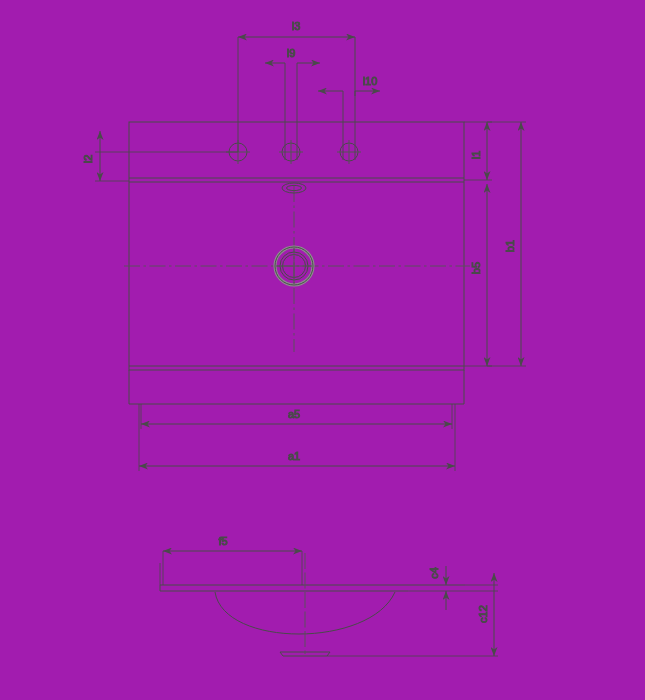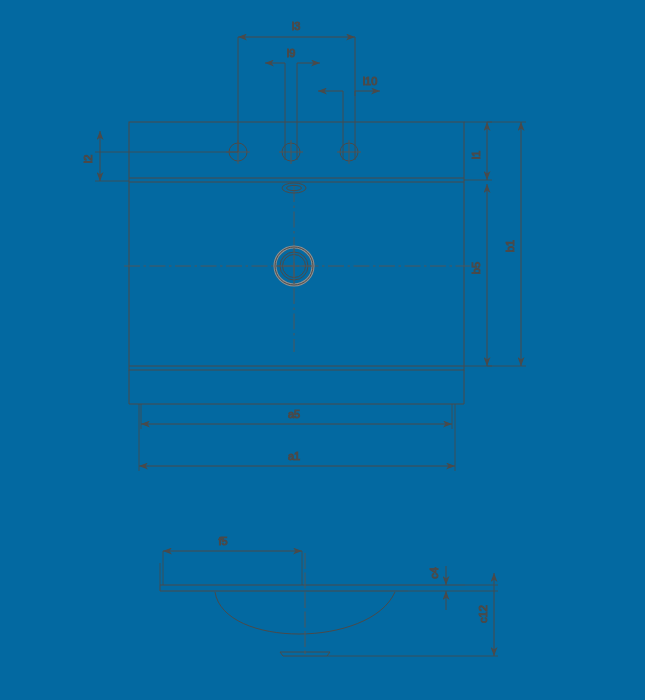--- a/index.html
+++ b/index.html
@@ -1,17 +1,17 @@
 <!DOCTYPE html>
 <html><head>
 <meta charset="utf-8">
 <style>
   html,body{margin:0;padding:0;background:#ffffff;}
   body{width:645px;height:700px;overflow:hidden;font-family:"Liberation Sans",sans-serif;}
-  #stage{position:relative;width:645px;height:700px;background:#0369a1;}
+  #stage{position:relative;width:645px;height:700px;background:#a21caf;}
   svg{display:block;}
   .dimlabel{font-family:"Liberation Sans",sans-serif;font-size:11px;fill:#3a3a3a;}
 </style>
 </head>
 <body>
 
 <div id="stage">
 <svg width="645" height="700" viewBox="0 0 645 700">
   <defs>
     <marker id="arrR" markerWidth="9" markerHeight="7" refX="9" refY="3.5" orient="auto" markerUnits="userSpaceOnUse">

